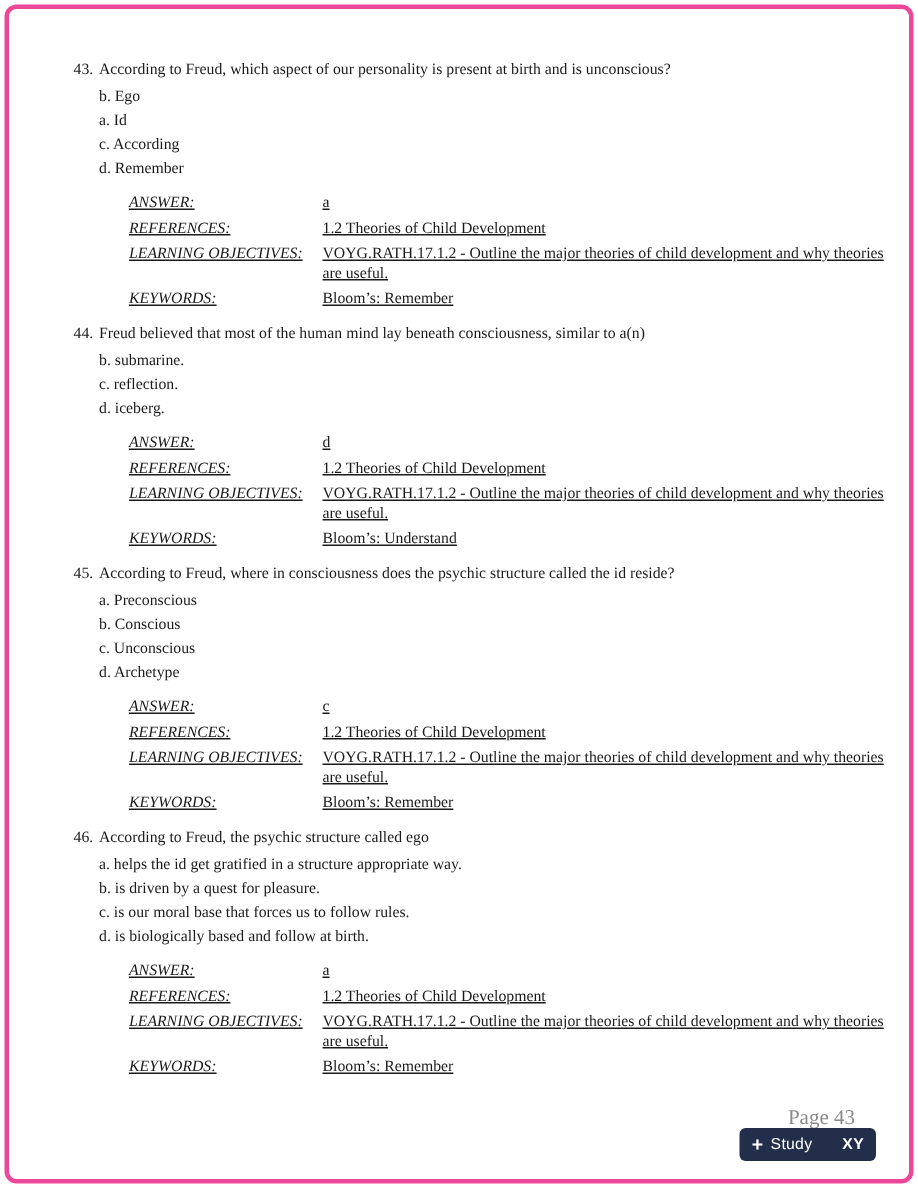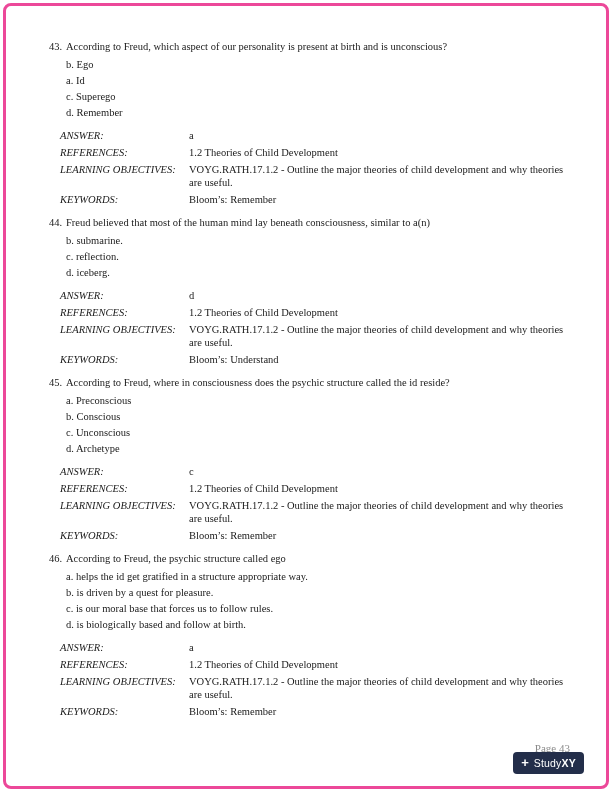--- a/index.html
+++ b/index.html
@@ -33,23 +33,24 @@
     margin-bottom: 3px;
   }
   .q-num {
     flex: 0 0 17px;
   }
   .q-text { flex: 1; }
   .choices { margin-left: 17px; }
   .choice { line-height: 16px; }
   table.meta {
     border-collapse: collapse;
-    margin: 6px 0 0 11px;
+    margin: 6px 0 0 37px;
     width: 512px;
     table-layout: fixed;
+    text-decoration: underline;
   }
   table.meta td {
     vertical-align: top;
     font-size: 10.5px;
     line-height: 13px;
     padding: 2px 0;
   }
   td.meta-label {
     width: 129px;
     font-style: italic;
@@ -60,21 +61,21 @@
     position: absolute;
     right: 22px;
     bottom: 12px;
     width: 120px;
     height: 34px;
   }
   .page-label {
     position: absolute;
     right: 14px;
     bottom: 20px;
-    font-size: 11px;
+    font-size: 14px;
     color: #8a8a8a;
     font-family: "Liberation Serif", serif;
   }
   .brand-badge {
     position: absolute;
     right: 0;
     bottom: 0;
     height: 22px;
     padding: 0 8px;
     border-radius: 4px;
@@ -86,37 +87,37 @@
     cursor: pointer;
   }
   .brand-plus {
     font-size: 13px;
     font-weight: 700;
     line-height: 1;
     margin-top: -1px;
   }
   .brand-name { font-size: 10.5px; letter-spacing: 0.2px; }
   .brand-name .study { font-weight: 400; }
-  .brand-name .xy { font-weight: 700; }
+  .brand-name .xy { font-weight: 700; margin-left: 20px; }
 </style>
 </head>
 <body>
 
 <div class="sheet">
   <div class="content">
 
     <section class="question">
       <div class="q-line">
         <span class="q-num">43.</span>
         <span class="q-text">According to Freud, which aspect of our personality is present at birth and is unconscious?</span>
       </div>
       <div class="choices">
         <div class="choice">b. Ego</div>
         <div class="choice">a. Id</div>
-        <div class="choice">c. Superego</div>
+        <div class="choice">c. According</div>
         <div class="choice">d. Remember</div>
       </div>
       <table class="meta">
         <tbody>
             <tr>
           <td class="meta-label">ANSWER:</td>
           <td class="meta-value">a</td>
         </tr>
         <tr>
           <td class="meta-label">REFERENCES:</td>

